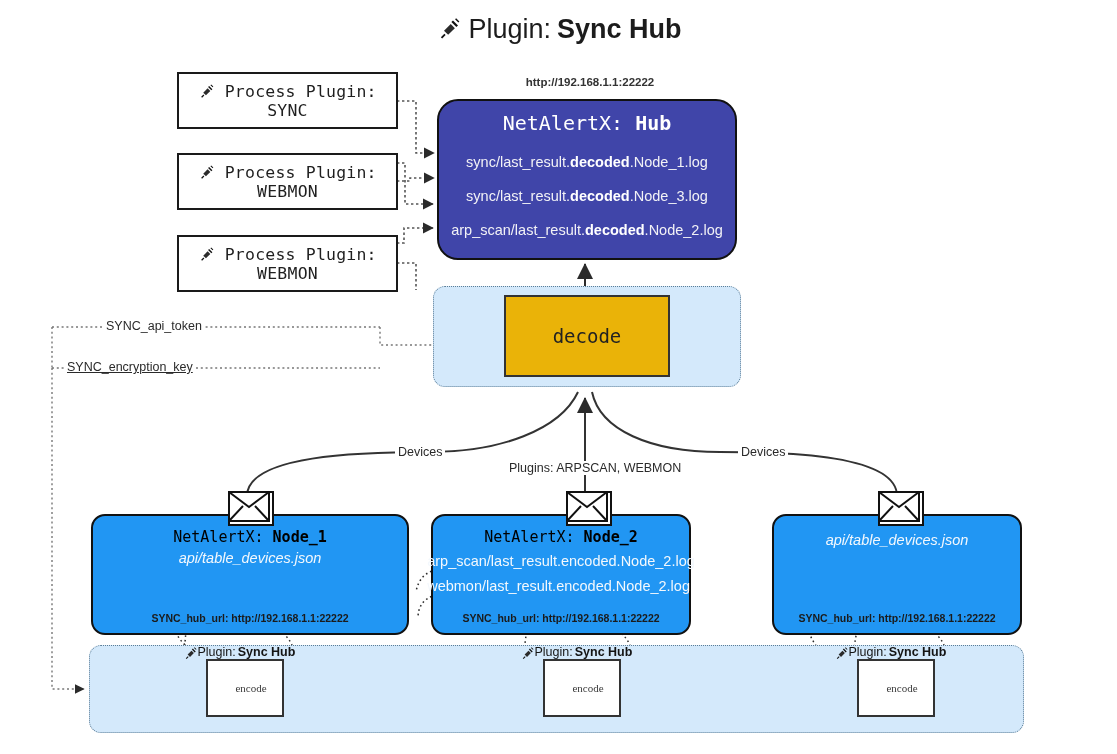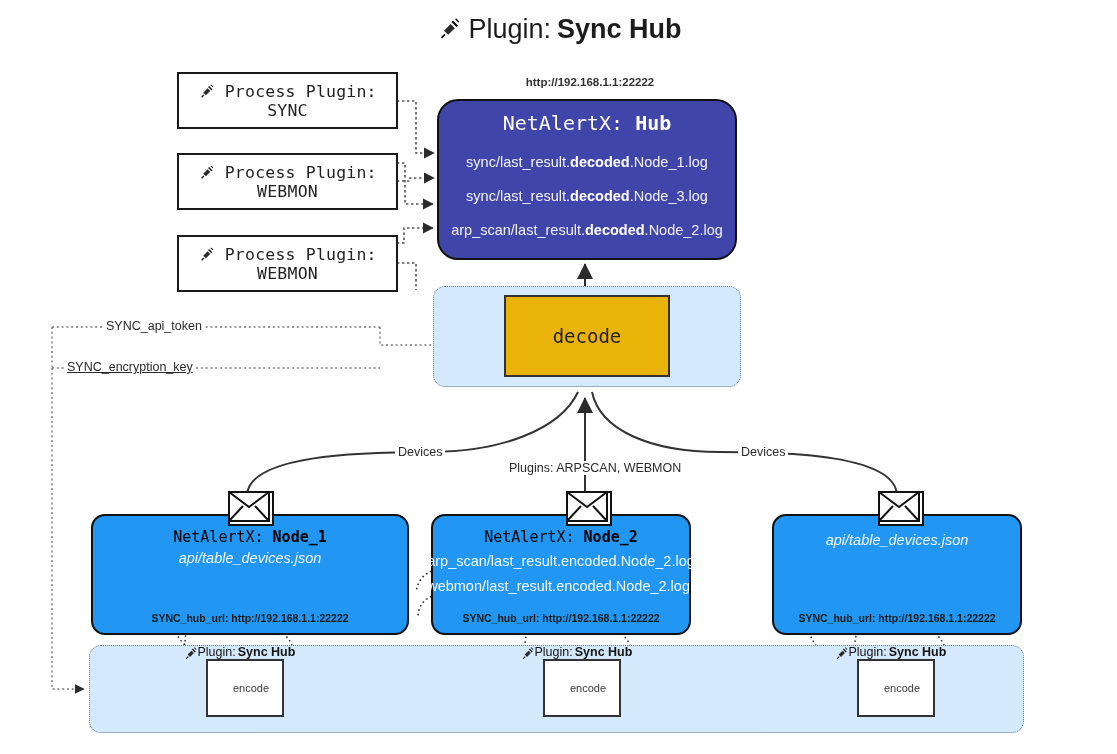--- a/index.html
+++ b/index.html
@@ -67,21 +67,21 @@
   .envelope:before,.envelope:after{content:"";position:absolute;top:0;width:0;height:0;}
   .envelope svg{position:absolute;left:-2px;top:-2px;}
 
   
   #bottom-wrap{left:89px;top:645px;width:935px;height:88px;background:#d4e9fb;
                border:1.6px dotted #5b7d96;border-radius:12px;}
   .enc-label{font-size:12.5px;color:#141414;white-space:nowrap;display:flex;align-items:center;gap:2px;}
   .enc-label b{font-weight:700;}
   .encbox{background:#fff;border:2.2px solid #333;width:78px;height:58px;
           display:flex;align-items:center;justify-content:center;
-          font-family:Liberation Sans, sans-serif;font-size:11px;color:#3a3a3a;padding-left:12px;}
+          font-family:Liberation Serif, serif;font-size:11px;color:#3a3a3a;padding-left:12px;}
   #enc-label-1{left:183px;top:645px;}
   #enc-label-2{left:520px;top:645px;}
   #enc-label-3{left:834px;top:645px;}
   #encbox-1{left:206px;top:659px;}
   #encbox-2{left:543px;top:659px;}
   #encbox-3{left:857px;top:659px;}
 </style>
 </head>
 <body>
 

